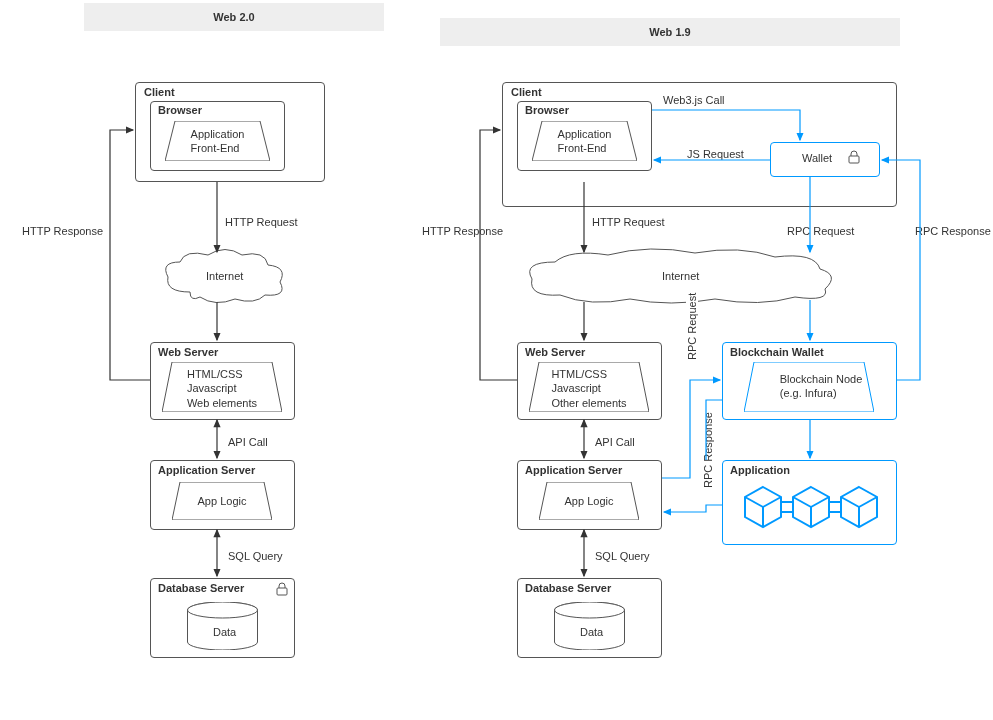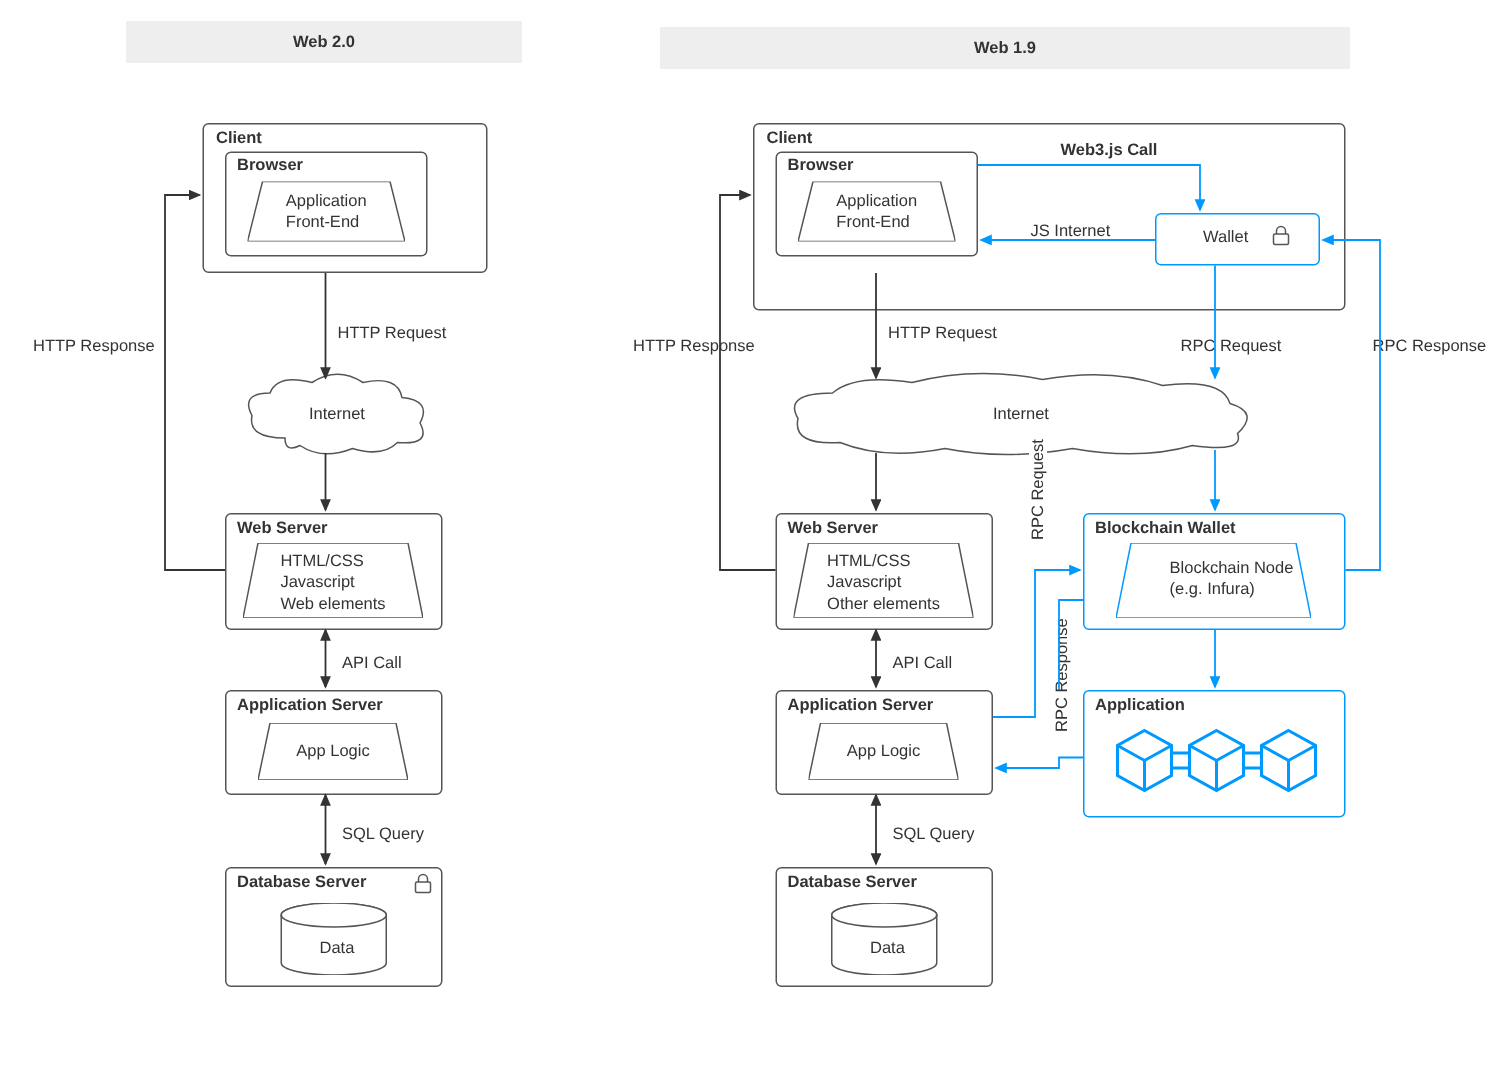--- a/index.html
+++ b/index.html
@@ -52,21 +52,21 @@
   .cloud {
     position: absolute;
   }
   .lock-icon {
     position: absolute;
   }
 </style>
 </head>
 <body>
 
-<div class="header" style="left:84px; top:14px; width:264px;"><span>Web 2.0</span></div>
+<div class="header" style="left:84px; top:3px; width:300px;"><span>Web 2.0</span></div>
 <div class="header" style="left:440px; top:18px; width:460px;"><span>Web 1.9</span></div>
 
 <div class="box" style="left:135px; top:82px; width:190px; height:100px;"></div>
 <div class="label bold" style="left:142px; top:86px;">Client</div>
 
 <div class="box" style="left:150px; top:101px; width:135px; height:70px;"></div>
 <div class="label bold" style="left:156px; top:104px;">Browser</div>
 
 <div class="trapezoid" style="left:165px; top:121px;">
   <svg width="105" height="40">
@@ -223,22 +223,22 @@
 <div class="label" style="left:223px; top:216px;">HTTP Request</div>
 <div class="label" style="left:20px; top:225px;">HTTP Response</div>
 <div class="label" style="left:226px; top:436px;">API Call</div>
 <div class="label" style="left:226px; top:550px;">SQL Query</div>
 
 <div class="label" style="left:590px; top:216px;">HTTP Request</div>
 <div class="label" style="left:420px; top:225px;">HTTP Response</div>
 <div class="label" style="left:593px; top:436px;">API Call</div>
 <div class="label" style="left:593px; top:550px;">SQL Query</div>
 
-<div class="label" style="left:705px; top:94px;font-weight:bold;">Web3.js Call</div>
-<div class="label" style="left:685px; top:148px;">JS Internet</div>
+<div class="label" style="left:661px; top:94px;">Web3.js Call</div>
+<div class="label" style="left:685px; top:148px;">JS Request</div>
 <div class="label" style="left:785px; top:225px;">RPC Request</div>
 <div class="label" style="left:913px; top:225px;">RPC Response</div>
 <div class="label" style="left:686px; top:362px; transform:rotate(-90deg); transform-origin:left top;">RPC Request</div>
 <div class="label" style="left:702px; top:490px; transform:rotate(-90deg); transform-origin:left top;">RPC Response</div>
 
 <svg class="arrows">
   <defs>
     <marker id="ah" markerWidth="8" markerHeight="8" refX="6" refY="3" orient="auto">
         <path d="M0,0 L7,3 L0,6 Z" fill="#333"></path>
       </marker>

